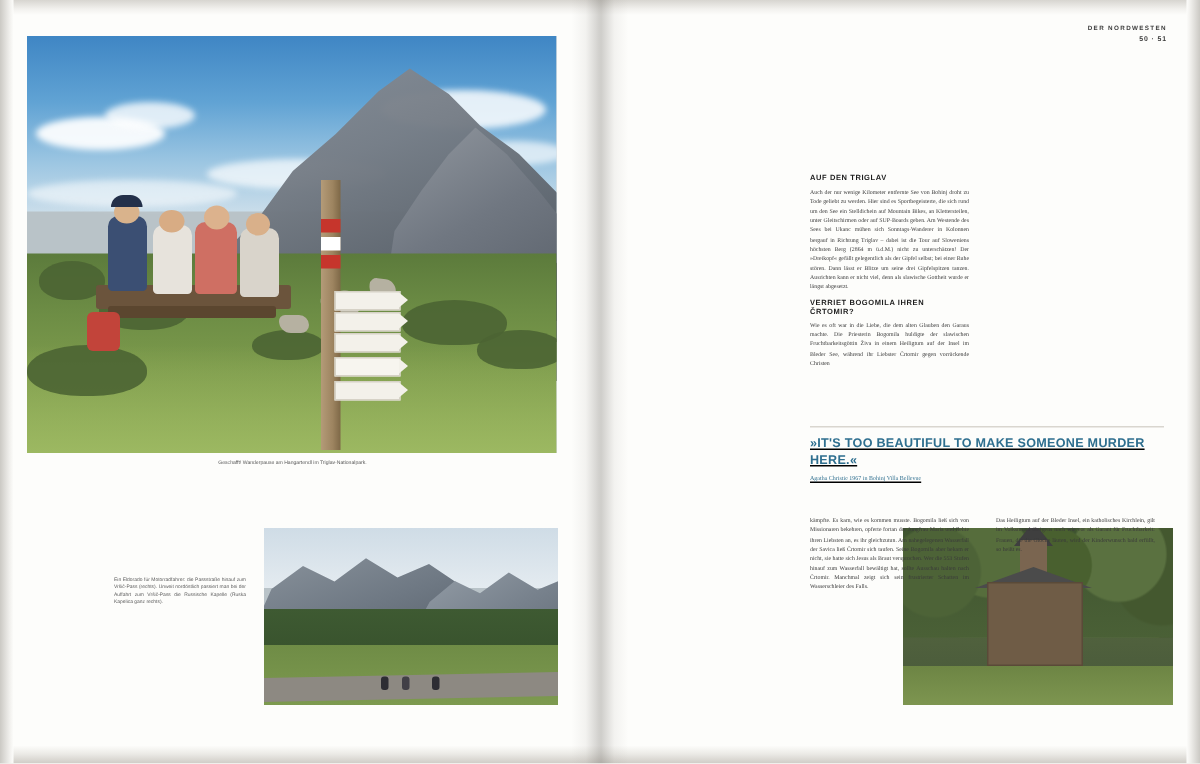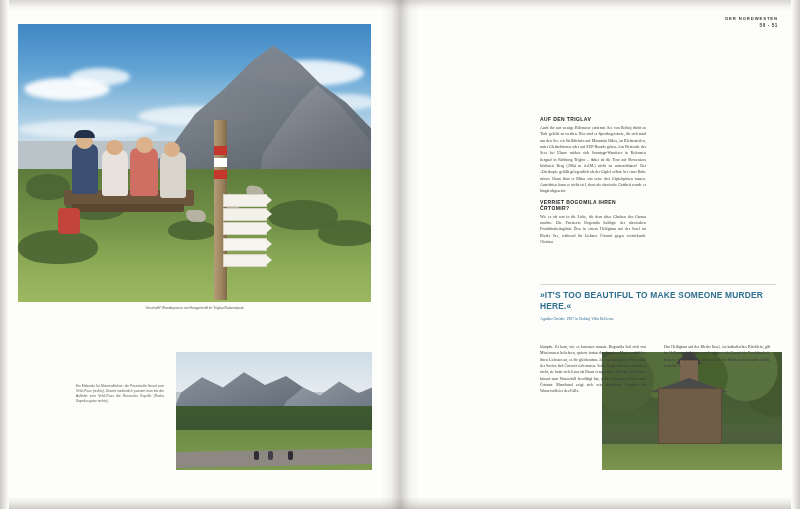--- a/index.html
+++ b/index.html
@@ -389,20 +389,21 @@
     text-align: justify;
     font-family: "Liberation Serif", serif;
   }
 
   
   .pullquote {
     position: absolute;
     left: 540px;
     top: 290px;
     width: 236px;
+    text-decoration: underline;
   }
   .pullquote .pq-text {
     font-size: 8.4px;
     line-height: 1.32;
     font-weight: bold;
     letter-spacing: 0.2px;
     color: #2f6f8f;
     text-transform: uppercase;
   }
   .pullquote .pq-attr {

